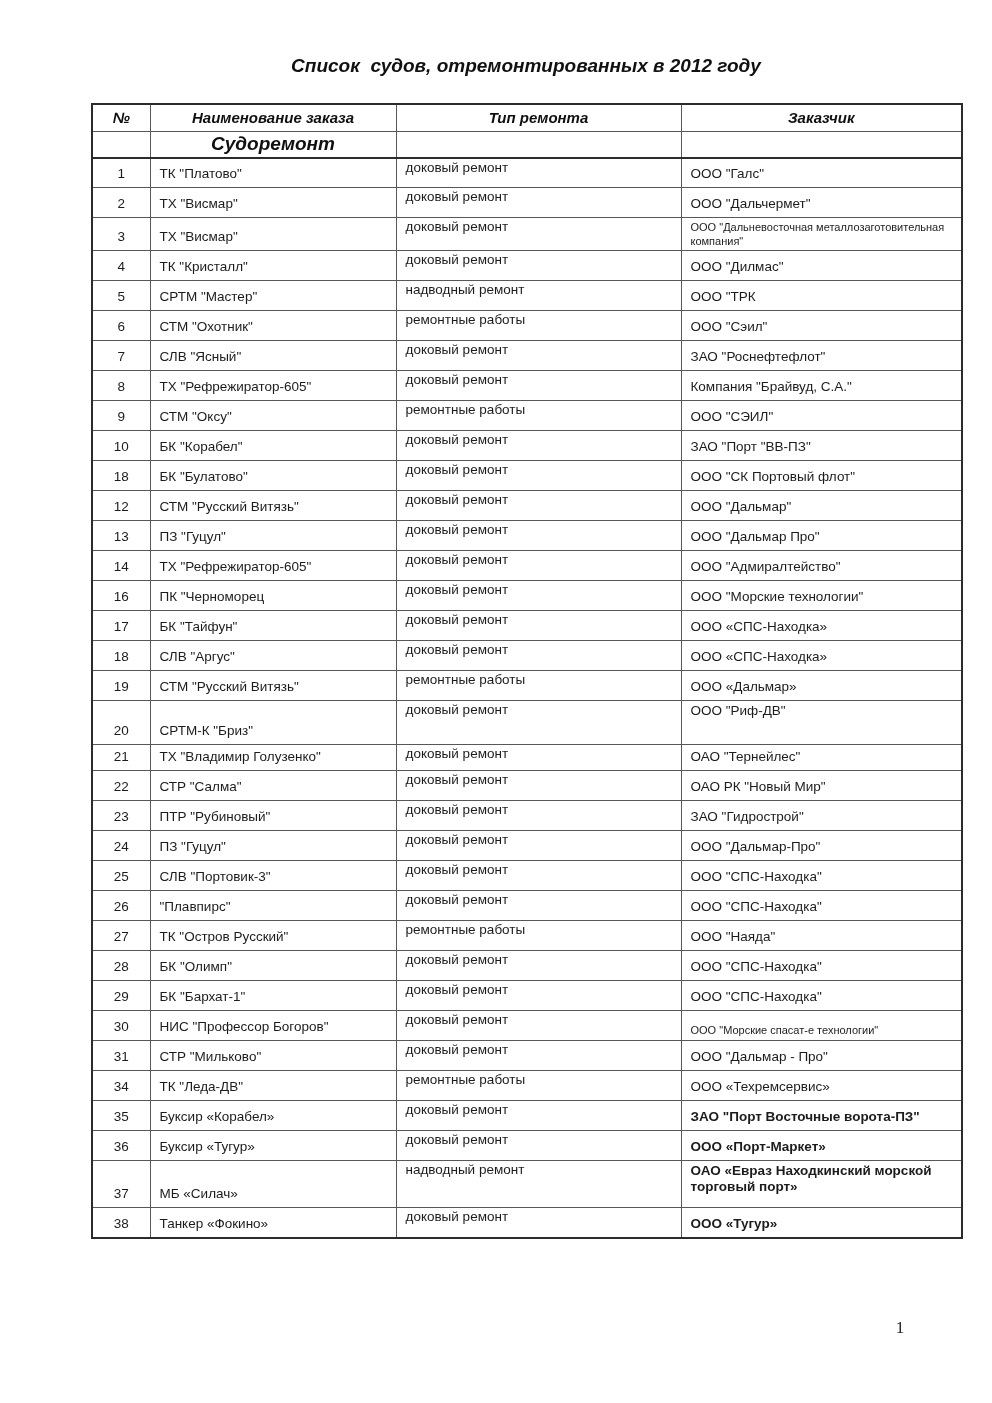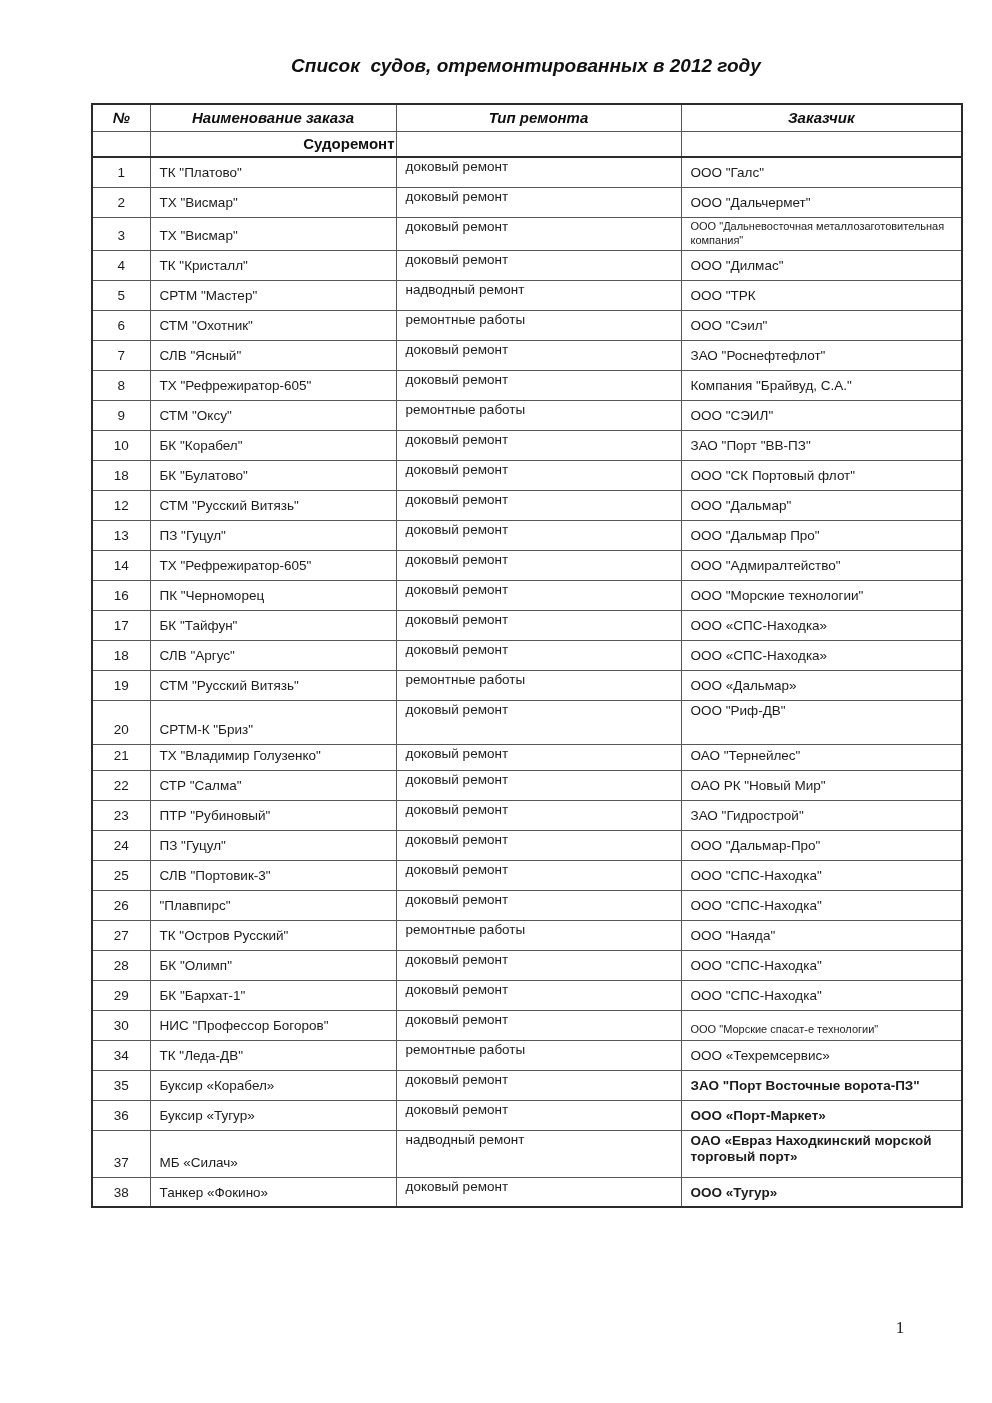--- a/index.html
+++ b/index.html
@@ -49,23 +49,24 @@
     font-size: 15px;
     font-weight: bold;
     font-style: italic;
     text-align: center;
     vertical-align: middle;
     padding: 1px 2px;
     color: #101010;
   }
   tr.section-row td {
     height: 22px;
-    font-size: 15px;
+    font-size: 19px;
     font-weight: bold;
-    text-align: right;
+    font-style: italic;
+    text-align: center;
     vertical-align: middle;
     border-bottom: 2px solid #2b2b2b;
     color: #101010;
   }
   tbody tr { height: 30px; }
   tbody td { font-size: 13.5px; color: #1c1c1c; }
   td.num {
     text-align: center;
     vertical-align: bottom;
     padding: 0 2px 5px 2px;
@@ -294,20 +295,26 @@
       <td class="type">доковый ремонт</td>
       <td class="customer">ООО "СПС-Находка"</td>
     </tr>
         <tr>
       <td class="num">30</td>
       <td class="name">НИС "Профессор Богоров"</td>
       <td class="type">доковый ремонт</td>
       <td class="customer small">ООО "Морские спасат-е технологии"</td>
     </tr>
         <tr>
+      <td class="num">31</td>
+      <td class="name">СТР "Мильково"</td>
+      <td class="type">доковый ремонт</td>
+      <td class="customer">ООО "Дальмар - Про"</td>
+    </tr>
+        <tr>
       <td class="num">34</td>
       <td class="name">ТК "Леда-ДВ"</td>
       <td class="type">ремонтные работы</td>
       <td class="customer">ООО «Техремсервис»</td>
     </tr>
         <tr>
       <td class="num">35</td>
       <td class="name">Буксир «Корабел»</td>
       <td class="type">доковый ремонт</td>
       <td class="customer bold">ЗАО "Порт Восточные ворота-ПЗ"</td>

